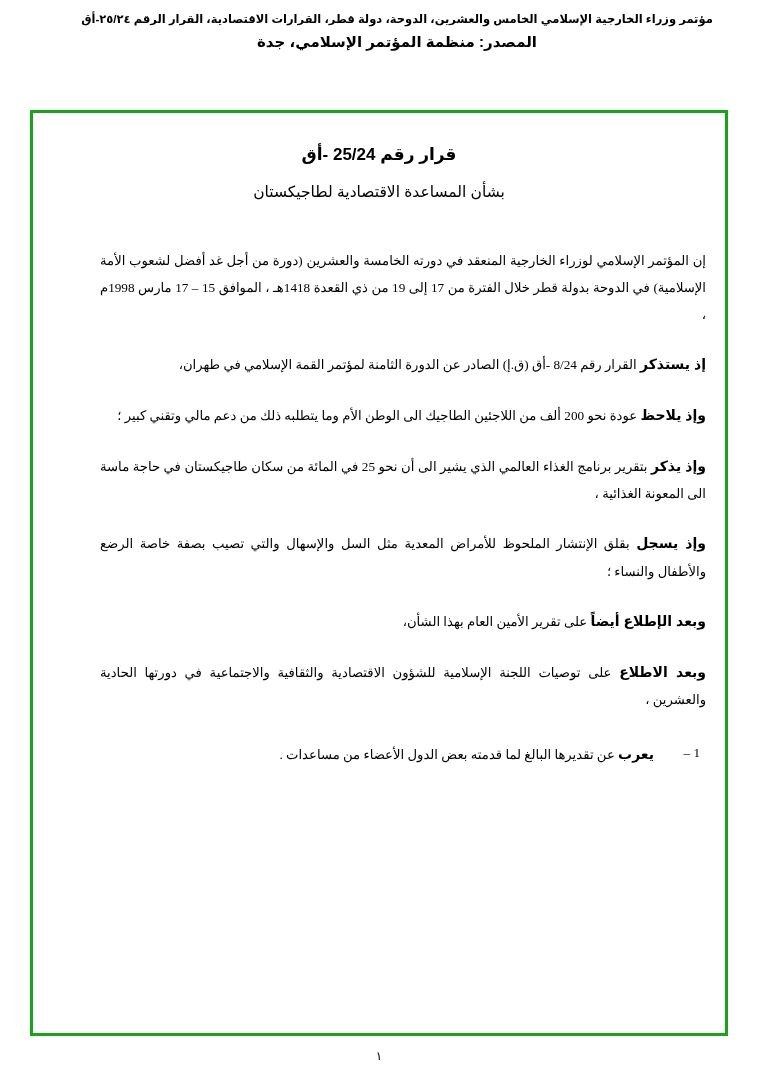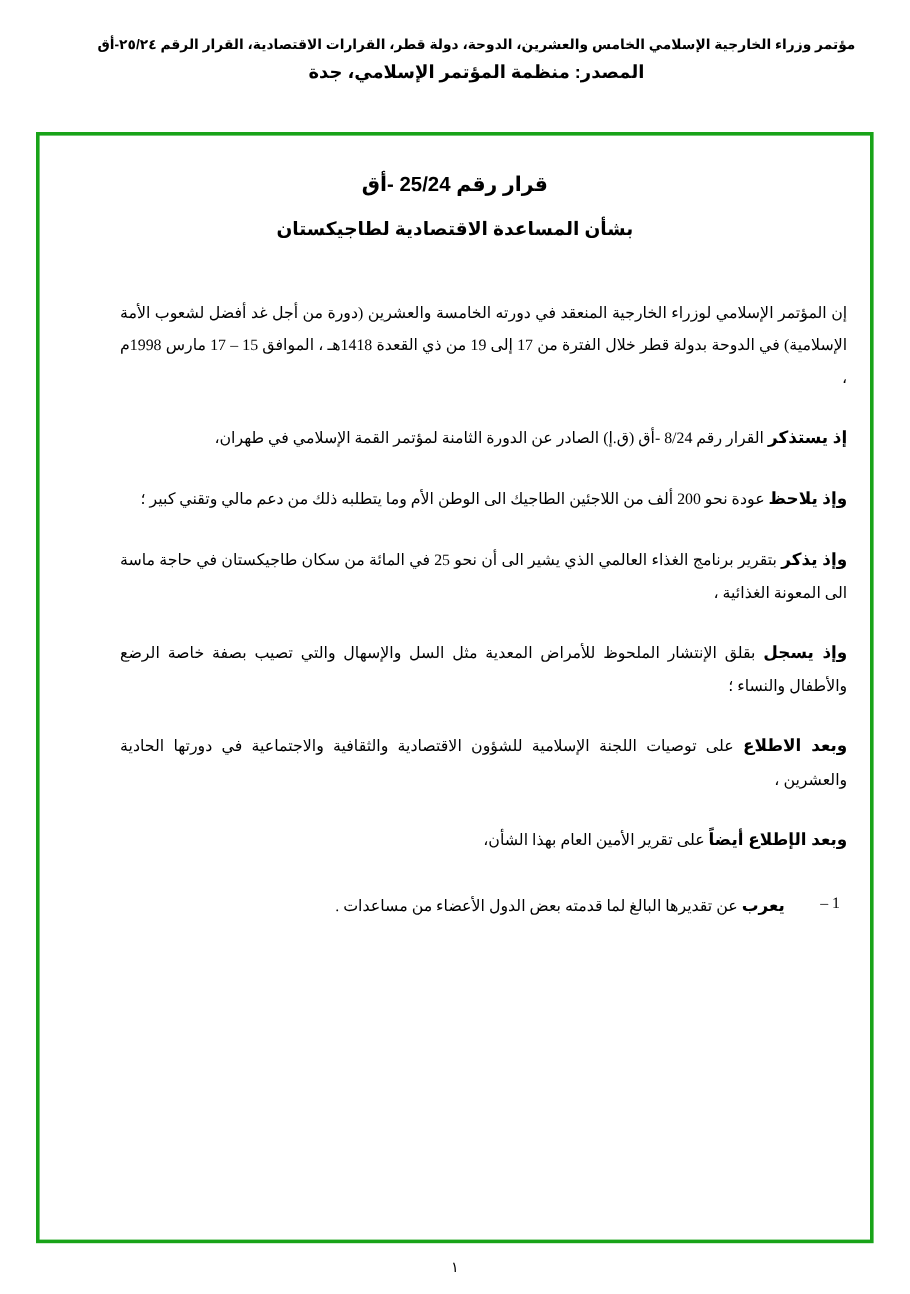--- a/index.html
+++ b/index.html
@@ -16,21 +16,21 @@
     overflow: hidden;
   }
   .page {
     width: 758px;
     height: 1078px;
     position: relative;
     box-sizing: border-box;
   }
   .header-block {
     text-align: center;
-    padding-top: 30px;
+    padding-top: 12px;
     margin-left: 36px;
   }
   .header-line1 {
     font-family: "Liberation Sans", "DejaVu Sans", sans-serif;
     font-weight: bold;
     font-size: 11.5px;
     letter-spacing: 0px;
     color: #000;
     direction: rtl;
   }
@@ -64,21 +64,21 @@
     text-align: center;
     font-family: "Liberation Sans", "DejaVu Sans", sans-serif;
     font-weight: bold;
     font-size: 17px;
     margin-top: 16px;
     letter-spacing: 0.5px;
   }
   .title2 {
     text-align: center;
     font-family: "Liberation Sans", "DejaVu Sans", sans-serif;
-    font-weight: bold;
+    font-weight: normal;
     font-size: 15.5px;
     margin-top: 18px;
     letter-spacing: 0.5px;
   }
   .para {
     font-size: 13.2px;
     line-height: 2.05;
     margin-top: 22px;
     text-align: justify;
     text-justify: inter-word;
@@ -159,27 +159,27 @@
       <span class="lead">وإذ يذكر</span>
       <span>بتقرير برنامج الغذاء العالمي الذي يشير الى أن نحو 25 في المائة من سكان طاجيكستان في حاجة ماسة الى المعونة الغذائية ،</span>
     </div>
 
     <div class="para">
       <span class="lead">وإذ يسجل</span>
       <span>بقلق الإنتشار الملحوظ للأمراض المعدية مثل السل والإسهال والتي تصيب بصفة خاصة الرضع والأطفال والنساء ؛</span>
     </div>
 
     <div class="para">
-      <span class="lead">وبعد الاطلاع</span>
-      <span>على توصيات اللجنة الإسلامية للشؤون الاقتصادية والثقافية والاجتماعية في دورتها الحادية والعشرين ،</span>
+      <span class="lead">وبعد الإطلاع أيضاً</span>
+      <span>على تقرير الأمين العام بهذا الشأن،</span>
     </div>
 
     <div class="para">
-      <span class="lead">وبعد الإطلاع أيضاً</span>
-      <span>على تقرير الأمين العام بهذا الشأن،</span>
+      <span class="lead">وبعد الاطلاع</span>
+      <span>على توصيات اللجنة الإسلامية للشؤون الاقتصادية والثقافية والاجتماعية في دورتها الحادية والعشرين ،</span>
     </div>
 
     <div class="item-row">
       <div class="item-num">1 –</div>
       <div class="item-text">
         <span class="lead">يعرب</span>
         <span>عن تقديرها البالغ لما قدمته بعض الدول الأعضاء من مساعدات .</span>
       </div>
     </div>
 

